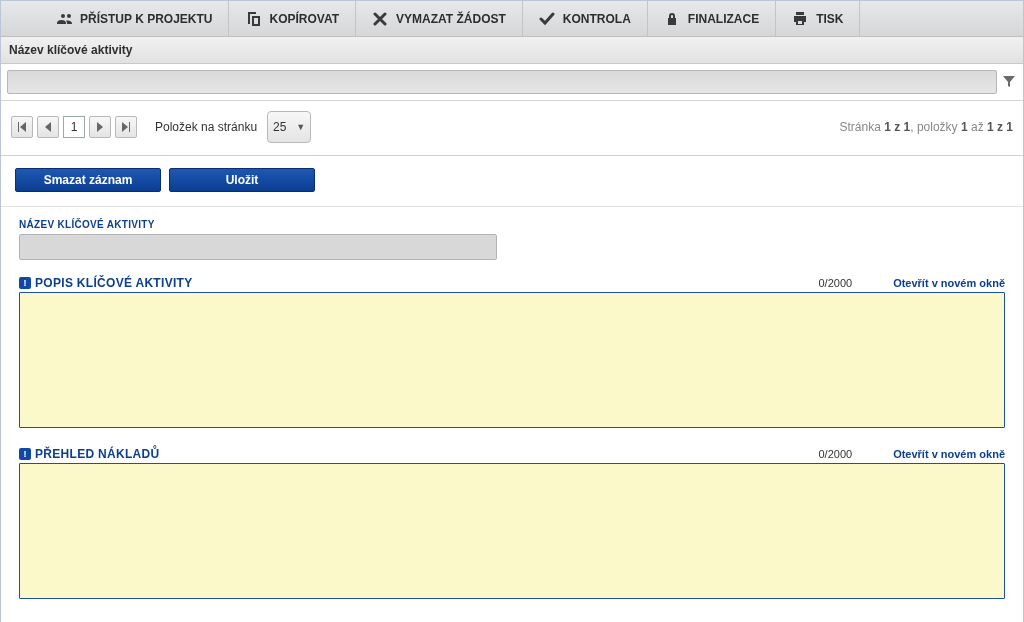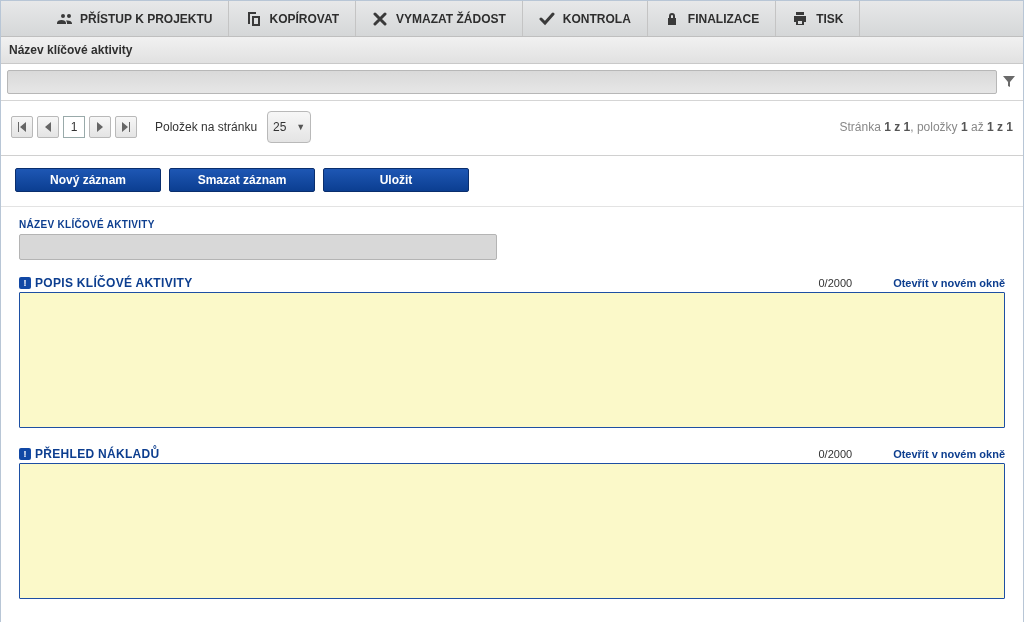--- a/index.html
+++ b/index.html
@@ -297,21 +297,20 @@
     <div class="pgsel">
       <span>25</span>
       <span style="font-size:9px;color:#555;">▼</span>
     </div>
     <div class="pager-right">
       <span>Stránka </span><b>1 z 1</b><span>, položky </span><b>1</b><span> až </span><b>1 z 1</b>
     </div>
   </div>
 
   <div class="actions">
-    <div class="actbtn">Nový záznam</div>
     <div class="actbtn">Smazat záznam</div>
     <div class="actbtn">Uložit</div>
   </div>
 
   <div class="formbody">
 
     <div class="flabel">NÁZEV KLÍČOVÉ AKTIVITY</div>
     <input class="namefield" readonly="" style="">
 
     <div class="tarow">

